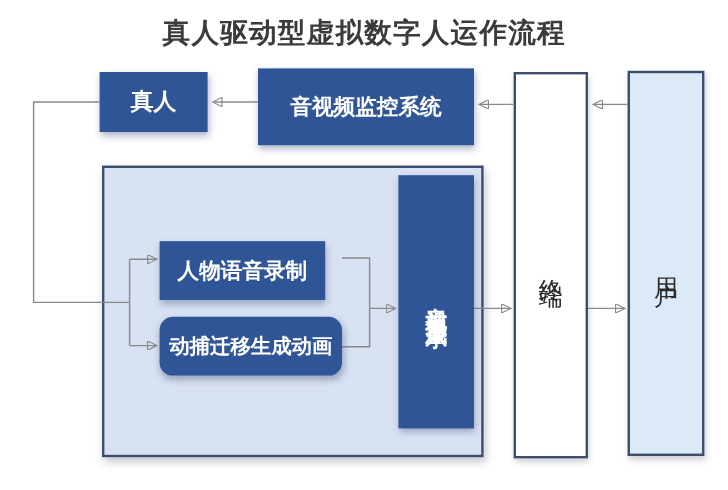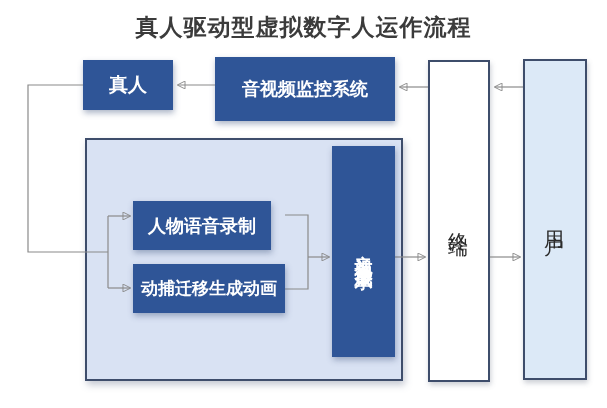--- a/index.html
+++ b/index.html
@@ -52,21 +52,21 @@
   #node-person      {left:83px;  top:60px;  width:90px;  height:50px; font-size:19px;}
   #node-monitor     {left:215px; top:57px;  width:180px; height:64px; font-size:18px;}
   #flow-container{
     position:absolute;left:85px;top:138px;width:318px;height:243px;
     background:var(--container-fill);
     border:2px solid var(--border);
     box-shadow:2px 4px 7px rgba(90,100,130,.35);
     z-index:0;
   }
   #node-voice       {left:133px; top:190px; width:138px; height:49px; font-size:18px; z-index:2;margin-top:11px;}
-  #node-mocap       {left:133px; top:264px; width:152px; height:49px; font-size:17px; z-index:2;}
+  #node-mocap       {left:133px; top:264px; width:152px; height:49px; font-size:17px; z-index:2;border-radius:11px;}
   #node-synth       {left:332px; top:146px; width:63px;  height:211px;font-size:18px; z-index:2; letter-spacing:3px;}
   #node-terminal    {left:428px; top:60px;  width:62px;  height:322px;font-size:20px; background:var(--terminal-fill); letter-spacing:5px;}
   #node-user        {left:523px; top:59px;  width:64px;  height:321px;font-size:20px; background:var(--user-fill); letter-spacing:5px;}
   #connector-layer{
     position:absolute;left:0;top:0;width:607px;height:408px;
     z-index:1;pointer-events:none;
   }
   #connector-layer path, #connector-layer polyline{
     fill:none;stroke:var(--line);stroke-width:1.2;
   }

